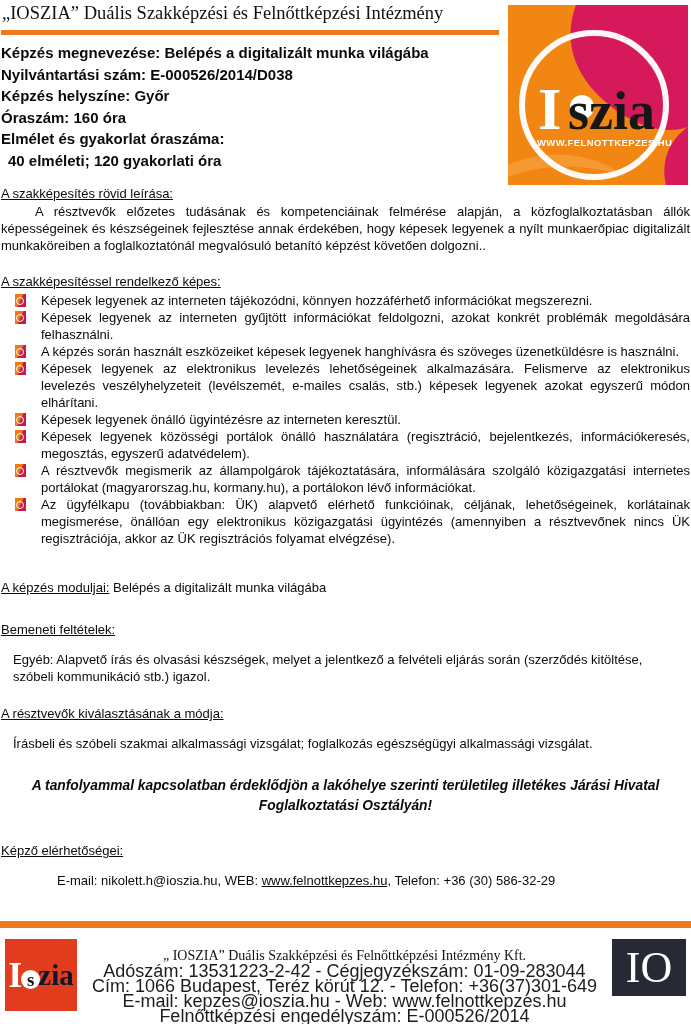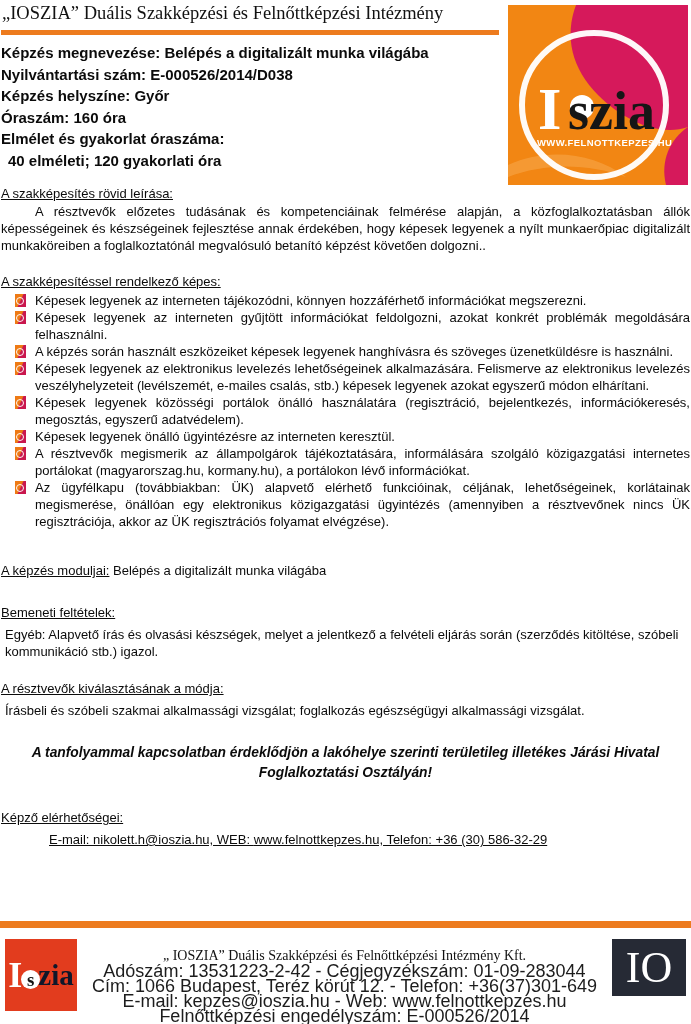--- a/index.html
+++ b/index.html
@@ -28,45 +28,45 @@
   .info-block .indent{padding-left:7px;}
   
   .h-underline{text-decoration:underline;}
   .section-heading{margin:0;font-size:13px;line-height:18px;}
   .sd-heading{margin-top:14px;}
   .para-justify{margin:0;text-align:justify;}
   .lead-para{text-indent:34px;}
   .skills-heading{margin-top:19px;}
   
   .skills-list{list-style:none;margin:1px 0 0 0;padding:0;}
-  .skills-list li{display:flex;gap:9px;padding-left:14px;}
+  .skills-list li{display:flex;gap:15px;padding-left:14px;}
   .bullet{
     flex:0 0 11px;width:11px;height:13px;margin-top:2px;
     background:linear-gradient(115deg,#EE7A14 46%,#C9174E 54%);
     position:relative;
   }
   .bullet::after{
     content:"";position:absolute;left:1px;top:3px;width:6px;height:6px;
     border:1px solid rgba(255,255,255,.95);border-radius:50%;
   }
   .li-text{flex:1;text-align:justify;}
   
   .modules-line{margin-top:32px;}
   .entry-heading{margin-top:24px;}
   .selection-heading{margin-top:20px;}
-  .plain-para{margin:4px;}
+  .plain-para{margin:12px;}
   
   .notice{
     margin:24px auto 0;max-width:672px;
     font-weight:bold;font-style:italic;text-align:center;
     font-size:13.8px;line-height:20px;
   }
   
   .contact-heading{margin-top:26px;}
-  .contact-line{padding-left:44px;text-decoration:underline;}
+  .contact-line{padding-left:44px;}
   .weblink{text-decoration:underline;color:#0b0b0b;}
   
   .rule-bottom{position:absolute;left:0;right:0;top:921px;height:7px;background:#ED7B1E;}
   .footer{
     position:absolute;left:0;right:0;top:939px;
     display:flex;align-items:flex-start;padding:0 5px;box-sizing:border-box;
   }
   .flogo-left{
     width:72px;height:72px;background:#E23C1E;flex:0 0 72px;
     display:flex;align-items:center;justify-content:center;
@@ -139,25 +139,25 @@
       <li>
           <span class="bullet"></span>
           <span class="li-text">A képzés során használt eszközeiket képesek legyenek hanghívásra és szöveges üzenetküldésre is használni.</span>
         </li>
       <li>
           <span class="bullet"></span>
           <span class="li-text">Képesek legyenek az elektronikus levelezés lehetőségeinek alkalmazására. Felismerve az elektronikus levelezés veszélyhelyzeteit (levélszemét, e-mailes csalás, stb.) képesek legyenek azokat egyszerű módon elhárítani.</span>
         </li>
       <li>
           <span class="bullet"></span>
+          <span class="li-text">Képesek legyenek önálló ügyintézésre az interneten keresztül.</span>
+        </li>
+      <li>
+          <span class="bullet"></span>
           <span class="li-text">Képesek legyenek közösségi portálok önálló használatára (regisztráció, bejelentkezés, információkeresés, megosztás, egyszerű adatvédelem).</span>
-        </li>
-      <li>
-          <span class="bullet"></span>
-          <span class="li-text">Képesek legyenek önálló ügyintézésre az interneten keresztül.</span>
         </li>
       <li>
           <span class="bullet"></span>
           <span class="li-text">A résztvevők megismerik az állampolgárok tájékoztatására, informálására szolgáló közigazgatási internetes portálokat (magyarorszag.hu, kormany.hu), a portálokon lévő információkat.</span>
         </li>
       <li>
           <span class="bullet"></span>
           <span class="li-text">Az ügyfélkapu (továbbiakban: ÜK) alapvető elérhető funkcióinak, céljának, lehetőségeinek, korlátainak megismerése, önállóan egy elektronikus közigazgatási ügyintézés (amennyiben a résztvevőnek nincs ÜK regisztrációja, akkor az ÜK regisztrációs folyamat elvégzése).</span>
         </li>
     </ul>

